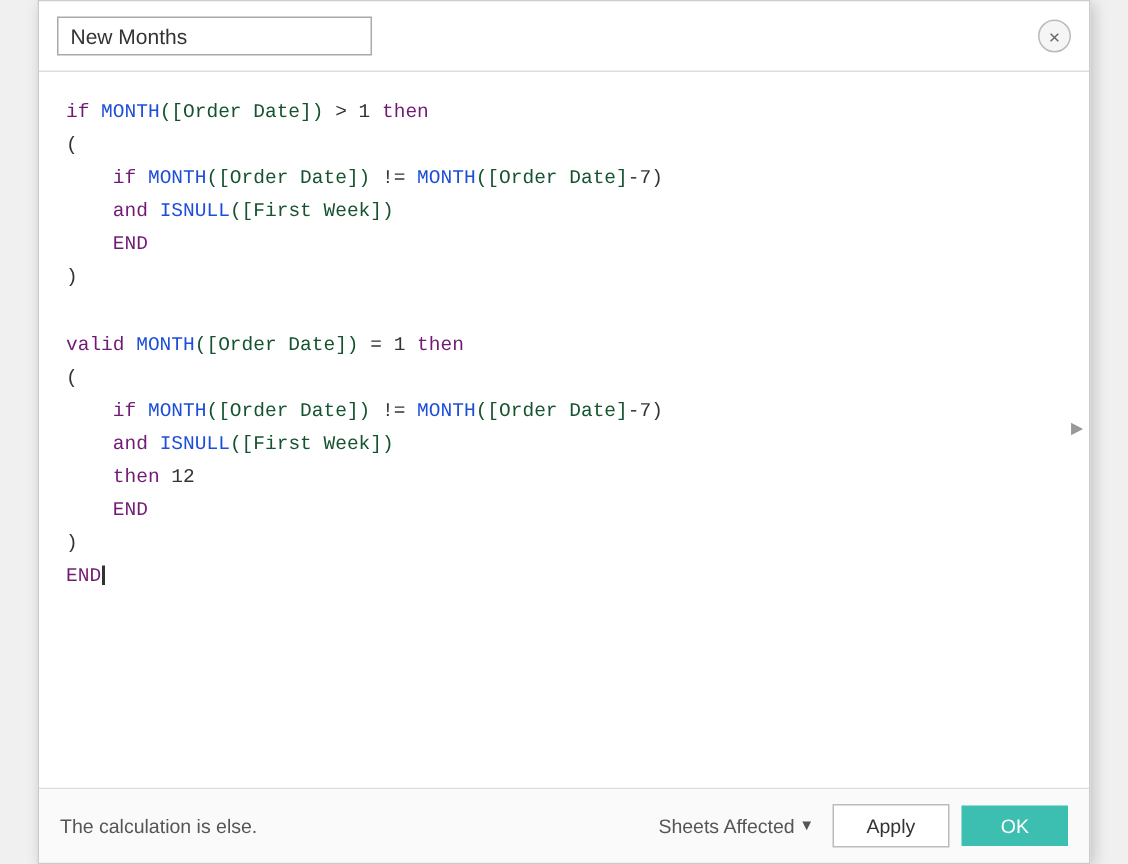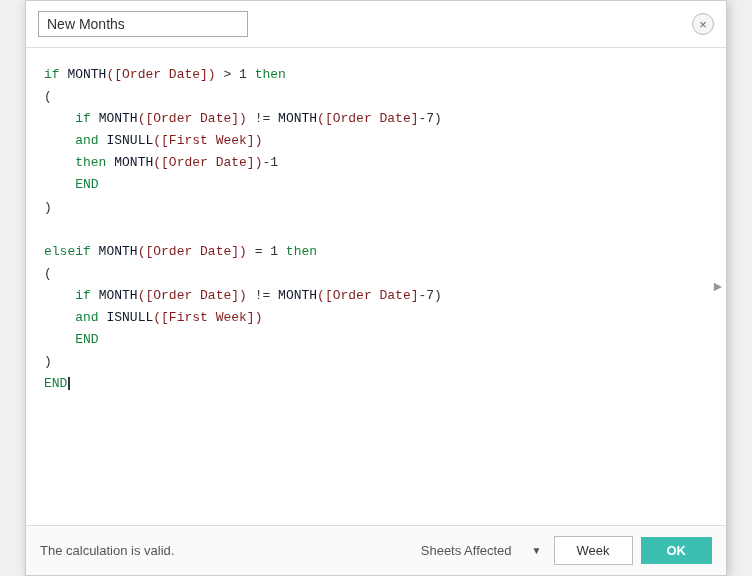--- a/index.html
+++ b/index.html
@@ -57,23 +57,23 @@
       padding: 16px 18px;
       position: relative;
       background: #fff;
     }
     .code-line {
       font-size: 13px;
       line-height: 1.7;
       white-space: pre;
       color: #333;
     }
-    .kw { color: #15803d; margin-top: 20px; } 
-    .fn { color: #0f172a; } 
-    .field { color: #7f1d1d; }
+    .kw { color: #701a75; margin-top: 20px; } 
+    .fn { color: #1d4ed8; } 
+    .field { color: #14532d; }
     .scroll-arrow {
       position: absolute;
       right: 4px;
       top: 50%;
       transform: translateY(-50%);
       color: #999;
       font-size: 14px;
     }
     .dialog-footer {
       border-top: 1px solid #ddd;
@@ -95,41 +95,41 @@
     }
     .sheets-affected-btn {
       font-family: Arial, sans-serif;
       font-size: 13px;
       color: #555;
       background: none;
       border: none;
       cursor: pointer;
       display: flex;
       align-items: center;
-      gap: 20px;
+      gap: 3px;
       padding: 0 4px;
     }
     .apply-btn {
       font-family: Arial, sans-serif;
       font-size: 13px;
       background: #fff;
       border: 1px solid #bbb;
       padding: 6px 22px;
       cursor: pointer;
       color: #333;
     }
     .ok-btn {
       font-family: Arial, sans-serif;
       font-size: 13px;
       background: #3cbfb0;
       border: none;
       padding: 6px 26px;
       cursor: pointer;
       color: #fff;
-      font-weight: bold;
+      font-weight: normal;
     }
     .chevron-down { font-size: 10px; }
     .cursor-bar {
       display: inline-block;
       width: 2px;
       height: 13px;
       background: #333;
       vertical-align: middle;
       margin-left: 1px;
     }
@@ -142,38 +142,38 @@
   <div class="dialog-header">
     <input class="title-input" type="text" value="New Months" style="">
     <button class="close-btn">×</button>
   </div>
 
   <div class="code-area" id="code-area">
     <div class="code-line"><span class="kw">if </span><span class="fn">MONTH</span><span class="field">([Order Date])</span> &gt; 1 <span class="kw">then</span></div>
       <div class="code-line">(</div>
       <div class="code-line">    <span class="kw">if </span><span class="fn">MONTH</span><span class="field">([Order Date])</span> != <span class="fn">MONTH</span><span class="field">([Order Date]</span>-7)</div>
       <div class="code-line">    <span class="kw">and </span><span class="fn">ISNULL</span><span class="field">([First Week])</span></div>
-      <div class="code-line">    <span class="kw">then </span><span class="fn">MONTH</span><span class="field">([Order Date])</span>-1</div>
       <div class="code-line"><span class="kw">    END</span></div>
       <div class="code-line">)</div>
       <div class="code-line">&nbsp;</div>
-      <div class="code-line"><span class="kw">elseif </span><span class="fn">MONTH</span><span class="field">([Order Date])</span> = 1 <span class="kw">then</span></div>
+      <div class="code-line"><span class="kw">valid </span><span class="fn">MONTH</span><span class="field">([Order Date])</span> = 1 <span class="kw">then</span></div>
       <div class="code-line">(</div>
       <div class="code-line">    <span class="kw">if </span><span class="fn">MONTH</span><span class="field">([Order Date])</span> != <span class="fn">MONTH</span><span class="field">([Order Date]</span>-7)</div>
       <div class="code-line">    <span class="kw">and </span><span class="fn">ISNULL</span><span class="field">([First Week])</span></div>
+      <div class="code-line">    <span class="kw">then </span>12</div>
       <div class="code-line"><span class="kw">    END</span></div>
       <div class="code-line">)</div>
       <div class="code-line"><span class="kw">END</span><span class="cursor-bar"></span></div>
       <div class="scroll-arrow">►</div>
   </div>
 
   <div class="dialog-footer">
-    <span class="valid-msg">The calculation is valid.</span>
+    <span class="valid-msg">The calculation is else.</span>
     <div class="footer-right">
       <button class="sheets-affected-btn">
         <span>Sheets Affected</span>
         <span class="chevron-down">▼</span>
       </button>
-      <button class="apply-btn">Week</button>
+      <button class="apply-btn">Apply</button>
       <button class="ok-btn">OK</button>
     </div>
   </div>
 </div>
 
 </body></html>

